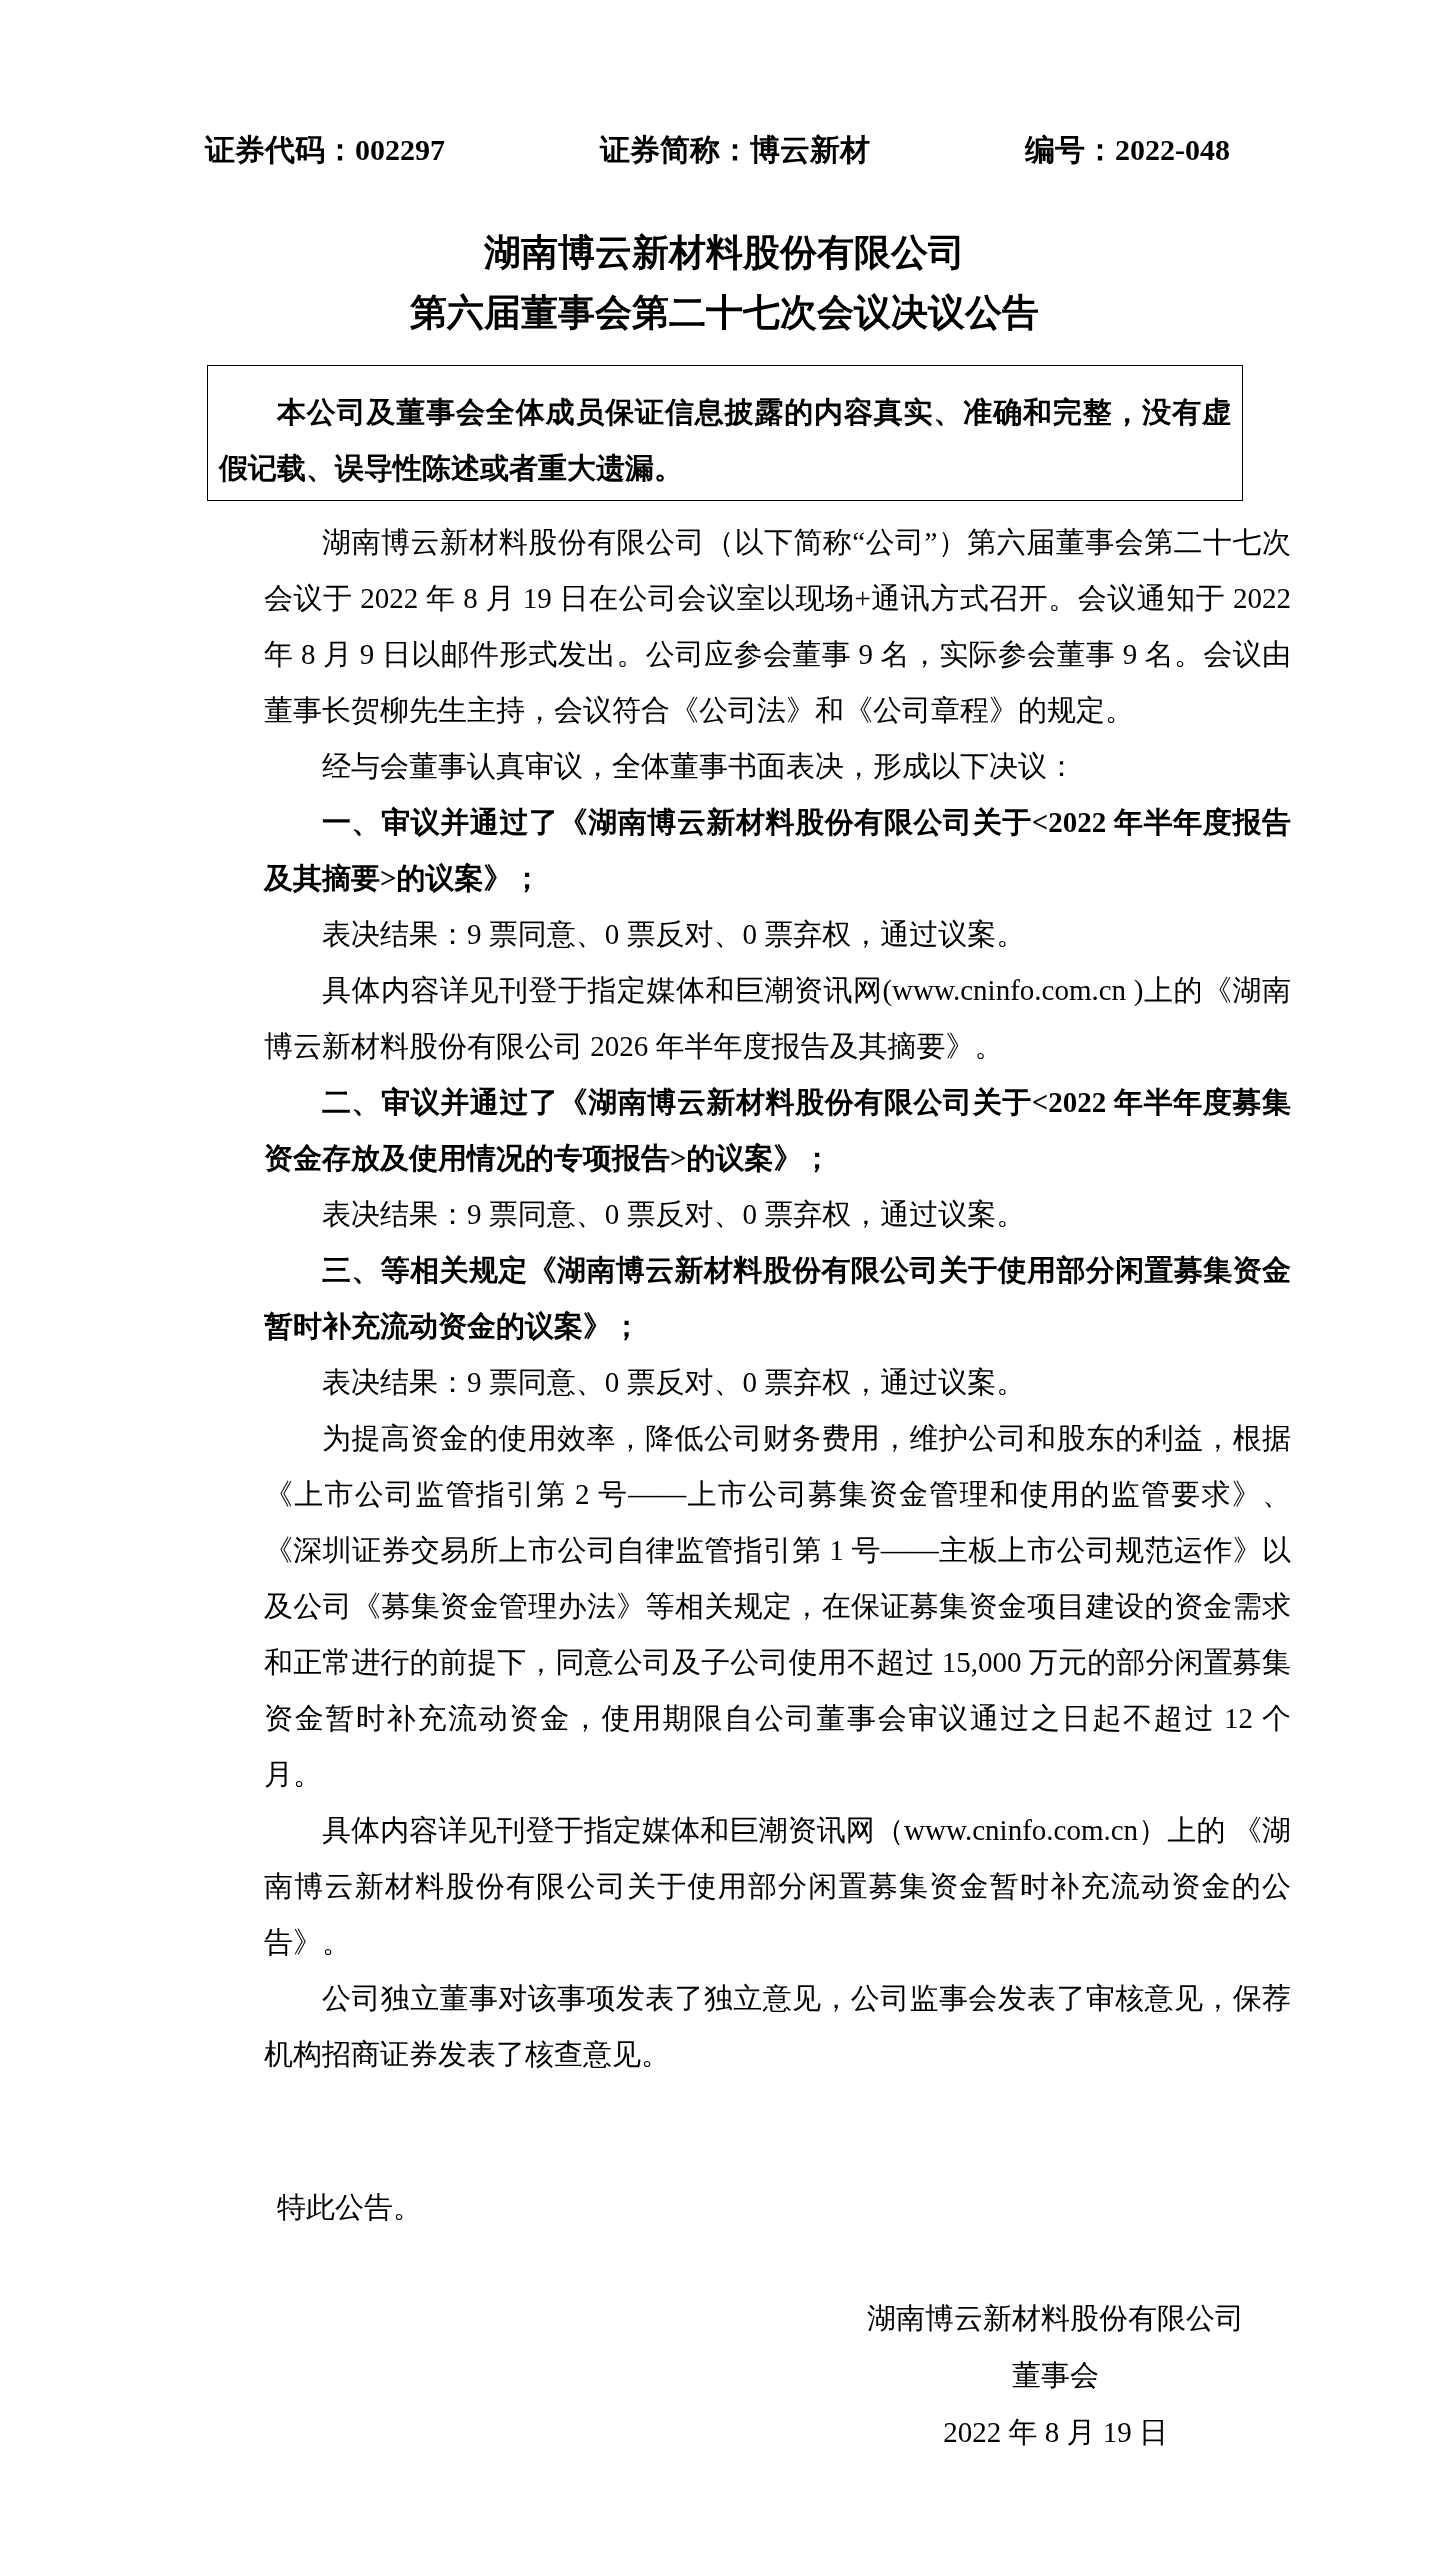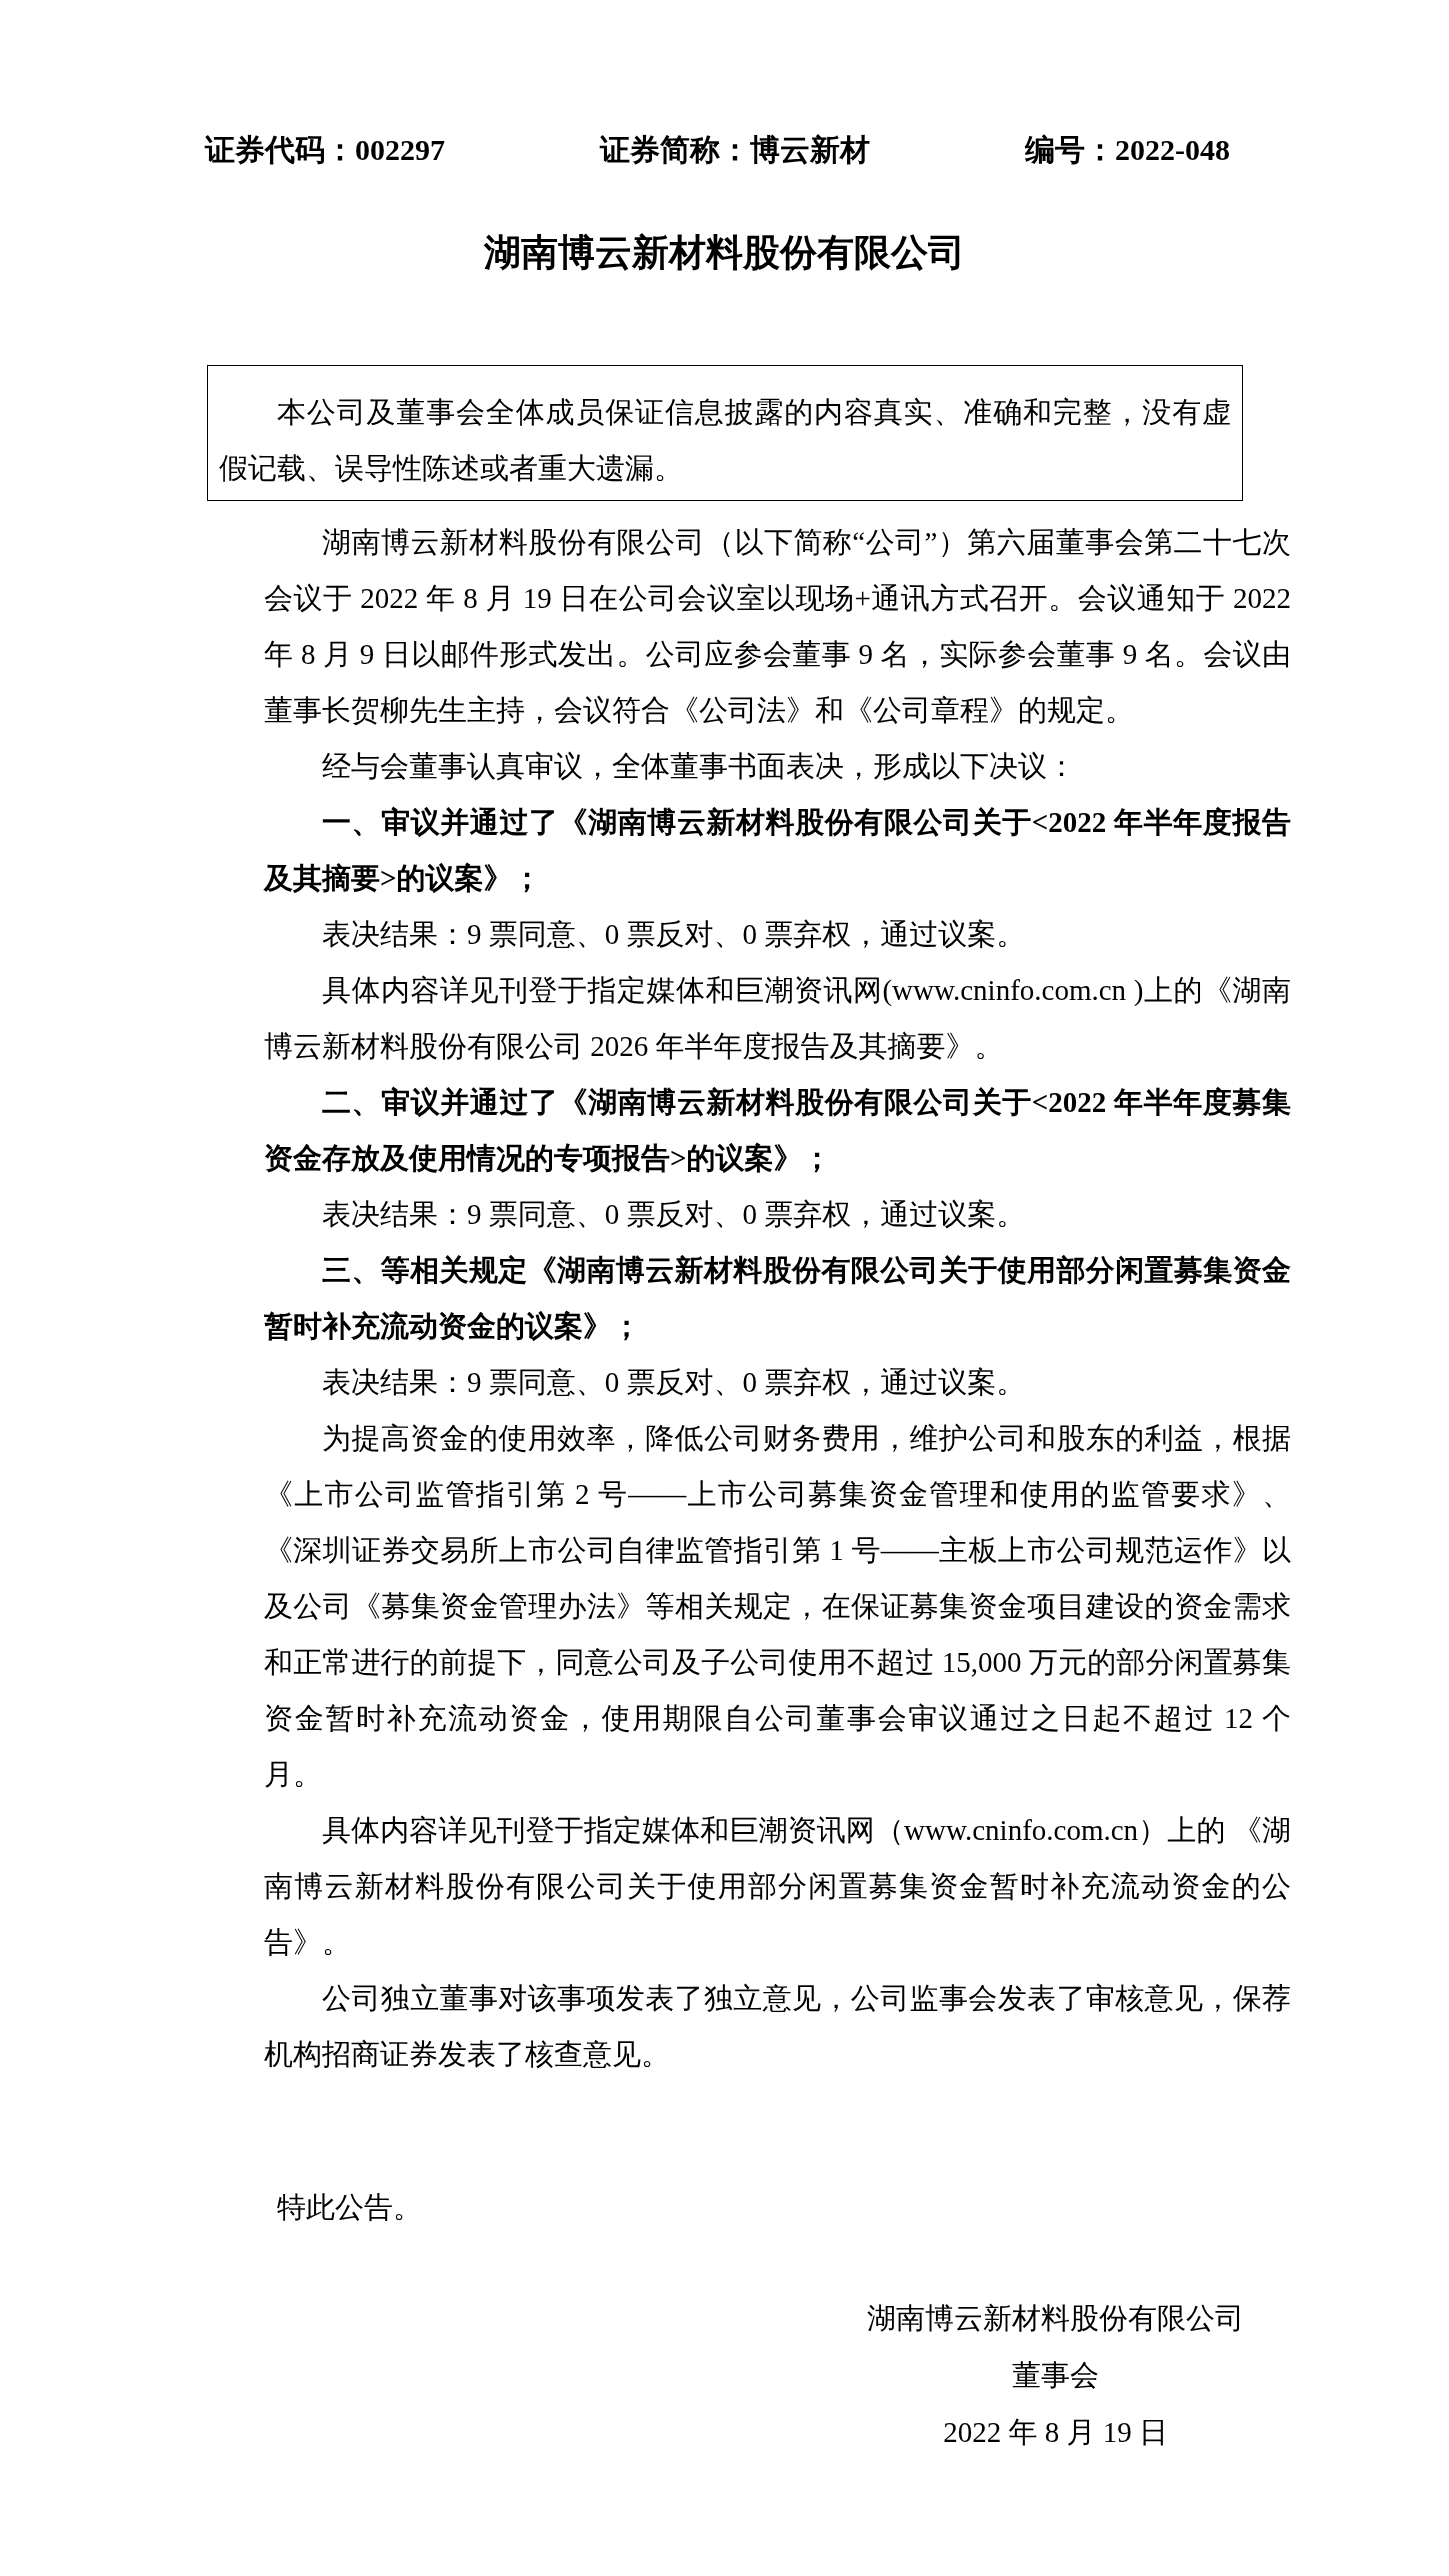--- a/index.html
+++ b/index.html
@@ -38,21 +38,21 @@
   .doc-title.line2 { top: 291px; }
   .disclaimer-box {
     position: absolute;
     top: 365px;
     left: 207px;
     width: 1036px;
     height: 136px;
     box-sizing: border-box;
     border: 1.8px solid #000000;
     padding: 18px 11px 12px 11px;
-    font-weight: normal;
+    font-weight: bold;
     font-size: 29px;
     line-height: 56px;
     text-indent: 2em;
     text-align: justify;
   }
   .body-text {
     position: absolute;
     top: 514px;
     left: 219px;
     width: 1027px;
@@ -87,20 +87,21 @@
 
 <div class="page">
 
   <div class="header-row">
     <span>证券代码：002297</span>
     <span>证券简称：博云新材</span>
     <span>编号：2022-048</span>
   </div>
 
   <div class="doc-title line1">湖南博云新材料股份有限公司</div>
+  <div class="doc-title line2">第六届董事会第二十七次会议决议公告</div>
 
   <div class="disclaimer-box">
     <span>本公司及董事会全体成员保证信息披露的内容真实、准确和完整，没有虚假记载、误导性陈述或者重大遗漏。</span>
   </div>
 
   <div class="body-text">
     <p>湖南博云新材料股份有限公司（以下简称“公司”）第六届董事会第二十七次会议于 2022 年 8 月 19 日在公司会议室以现场+通讯方式召开。会议通知于 2022 年 8 月 9 日以邮件形式发出。公司应参会董事 9 名，实际参会董事 9 名。会议由董事长贺柳先生主持，会议符合《公司法》和《公司章程》的规定。</p>
     <p>经与会董事认真审议，全体董事书面表决，形成以下决议：</p>
     <p class="bold">一、审议并通过了《湖南博云新材料股份有限公司关于&lt;2022 年半年度报告及其摘要&gt;的议案》；</p>
     <p>表决结果：9 票同意、0 票反对、0 票弃权，通过议案。</p>

